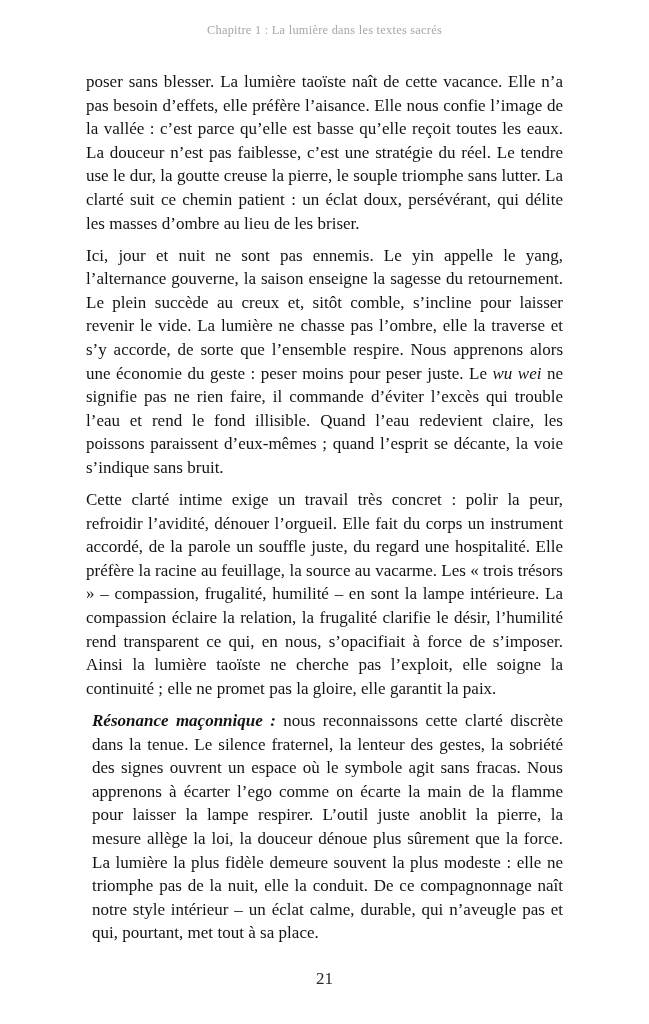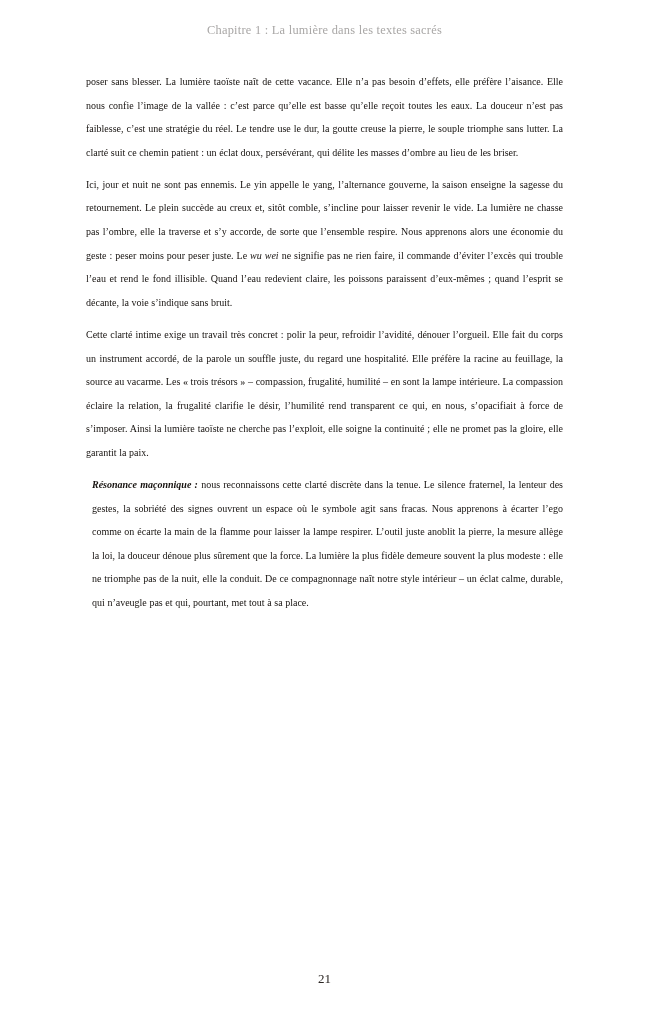--- a/index.html
+++ b/index.html
@@ -42,21 +42,21 @@
   
   .textblock {
     position: absolute;
     top: 70px;
     left: 86px;
     width: 477px;
   }
 
   .para {
     margin: 0 0 8.5px 0;
-    font-size: 10px;
+    font-size: 17px;
     line-height: 23.6px;
     text-align: justify;
     text-justify: inter-word;
     -webkit-hyphens: none;
     hyphens: none;
     color: #16120f;
     word-spacing: 0.1px;
   }
   .para:last-child { margin-bottom: 0; margin-left: 6px; }
 
@@ -68,21 +68,21 @@
     font-weight: 600;
   }
 
   
   .folio {
     position: absolute;
     top: 969px;
     left: 0;
     width: 649px;
     text-align: center;
-    font-size: 13px;
+    font-size: 17px;
     line-height: 20px;
     color: #2a2522;
   }
 </style>
 </head>
 <body>
 
 <div class="page">
 
   <div class="running-head">Chapitre 1 : La lumière dans les textes sacrés</div>

